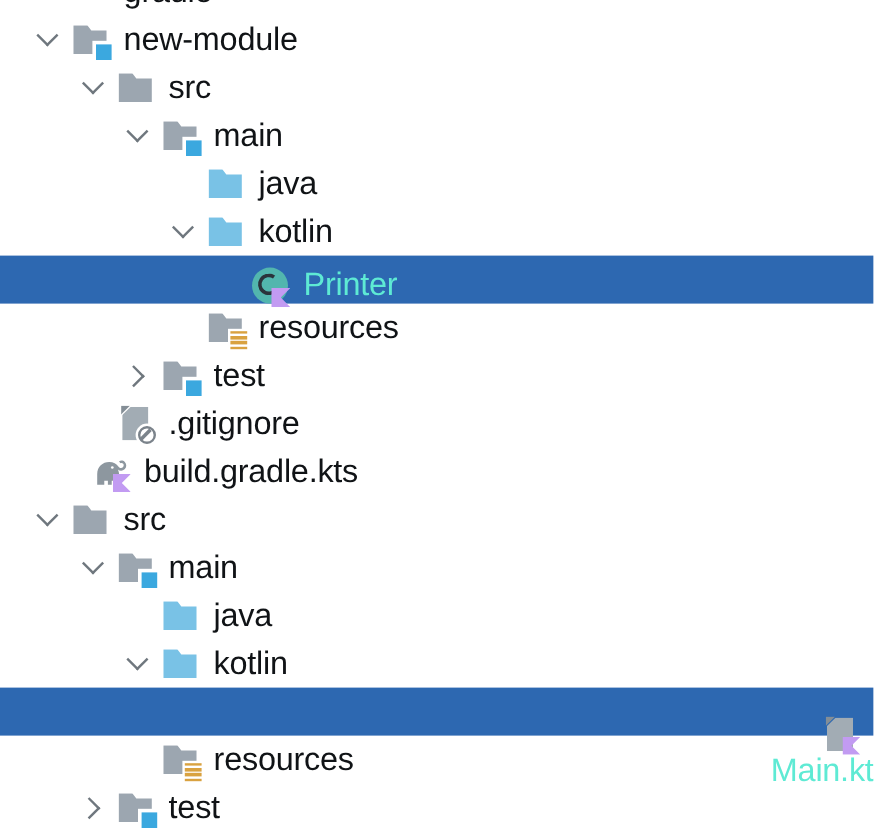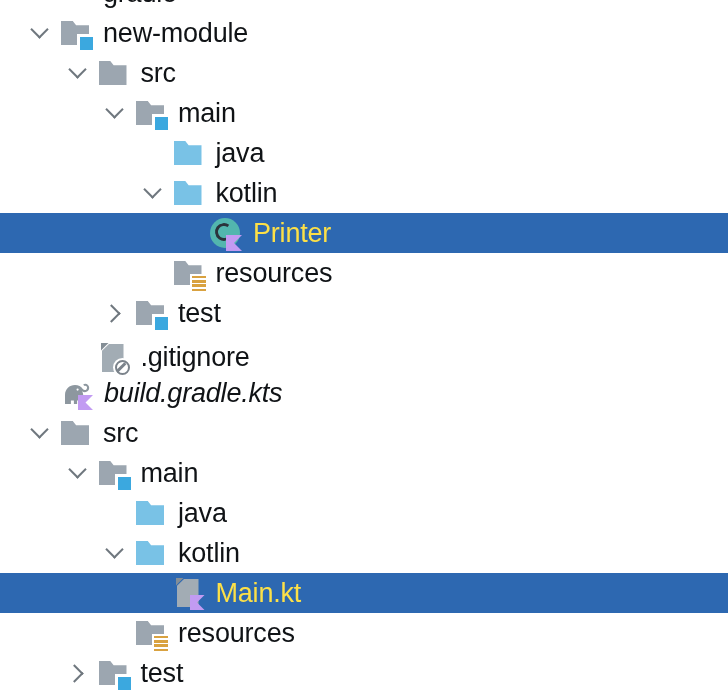--- a/index.html
+++ b/index.html
@@ -7,21 +7,21 @@
     width:728px;height:694px;overflow:hidden;background:#ffffff;
     font-family:"Liberation Sans","DejaVu Sans",sans-serif;
   }
   #tree{position:relative;margin-top:-27px;}
   .row{
     display:flex;align-items:center;height:40px;width:728px;
     font-size:27px;letter-spacing:-0.2px;color:#101316;
     box-sizing:border-box;white-space:nowrap;
   }
   .row.bold{font-weight:400;}
-  .row.selected{background:var(--sel,#2D68B1);color:#fde047;}
+  .row.selected{background:var(--sel,#2D68B1);color:#5eead4;align-items:flex-end;}
   .chev{width:24px;height:24px;margin-right:8px;flex:none;position:relative;}
   .chev.down::before,.chev.right::before{
     content:'';position:absolute;width:11px;height:11px;
     border-right:2.8px solid var(--chevron,#6F777E);
     border-bottom:2.8px solid var(--chevron,#6F777E);
   }
   .chev.down::before{left:5px;top:2px;transform:rotate(45deg);}
   .chev.right::before{left:2px;top:6px;transform:rotate(-45deg);}
   .clipped .chev,.clipped .icon{visibility:hidden;}
   .icon{width:30px;height:30px;margin-right:13px;flex:none;position:relative;}
@@ -139,30 +139,30 @@
       <span class="label">resources</span>
     </div>
     <div class="row bold" style="padding-left: 103px;">
       <span class="chev right"></span>
       <span class="icon">
         <span class="folder-body" style="background: rgb(156, 166, 176);"></span>
         <span class="sq-badge" style="background: rgb(59, 168, 223);"></span>
       </span>
       <span class="label">test</span>
     </div>
-    <div class="row" style="padding-left: 65.5px; align-items: flex-end;">
+    <div class="row" style="padding-left: 65.5px;">
       <span class="chev"></span>
       <span class="icon">
         <span class="page"></span>
         <span class="fold"></span>
         <span class="no-badge"></span>
       </span>
       <span class="label">.gitignore</span>
     </div>
-    <div class="row" style="padding-left: 29px; font-style: italic;">
+    <div class="row" style="padding-left: 45px;">
       <span class="chev"></span>
       <span class="icon">
         <svg class="gsvg" width="30" height="30" viewBox="0 0 30 30">
           <path fill="#8D979F" d="M4 26 L4 17 C4 11 8.5 7 14 7 C17.4 7 20.2 8.5 21.8 10.9 C22.7 12.2 24.4 12.4 25.4 11.4 C26.3 10.5 26.3 9.1 25.5 8.3 C24.9 7.7 24 7.6 23.3 8 L22.2 6.4 C23.7 5.4 25.7 5.6 27 6.9 C28.7 8.6 28.6 11.4 26.8 13.1 C25.2 14.6 22.8 14.6 21.2 13.2 C21.9 14.6 22.3 16.2 22.3 17.8 L22.3 26 L19.1 26 L19.1 22.6 L16.1 22.6 L16.1 26 L12.9 26 L12.9 22.6 L9.9 22.6 L9.9 26 Z"></path>
           <circle cx="16.6" cy="11.6" r="1.1" fill="#ffffff"></circle>
         </svg>
         <span class="k-badge small"></span>
       </span>
       <span class="label">build.gradle.kts</span>
     </div>
@@ -188,21 +188,21 @@
       </span>
       <span class="label">java</span>
     </div>
     <div class="row" style="padding-left: 103px;">
       <span class="chev down"></span>
       <span class="icon">
         <span class="folder-body" style="background: rgb(121, 194, 230);"></span>
       </span>
       <span class="label">kotlin</span>
     </div>
-    <div class="row selected" style="padding-left: 140.5px;">
+    <div class="row selected" style="padding-left: 140.5px; flex-direction: column;">
       <span class="chev"></span>
       <span class="icon">
         <span class="page"></span>
         <span class="fold"></span>
         <span class="k-badge small"></span>
       </span>
       <span class="label">Main.kt</span>
     </div>
     <div class="row" style="padding-left: 103px;">
       <span class="chev"></span>

